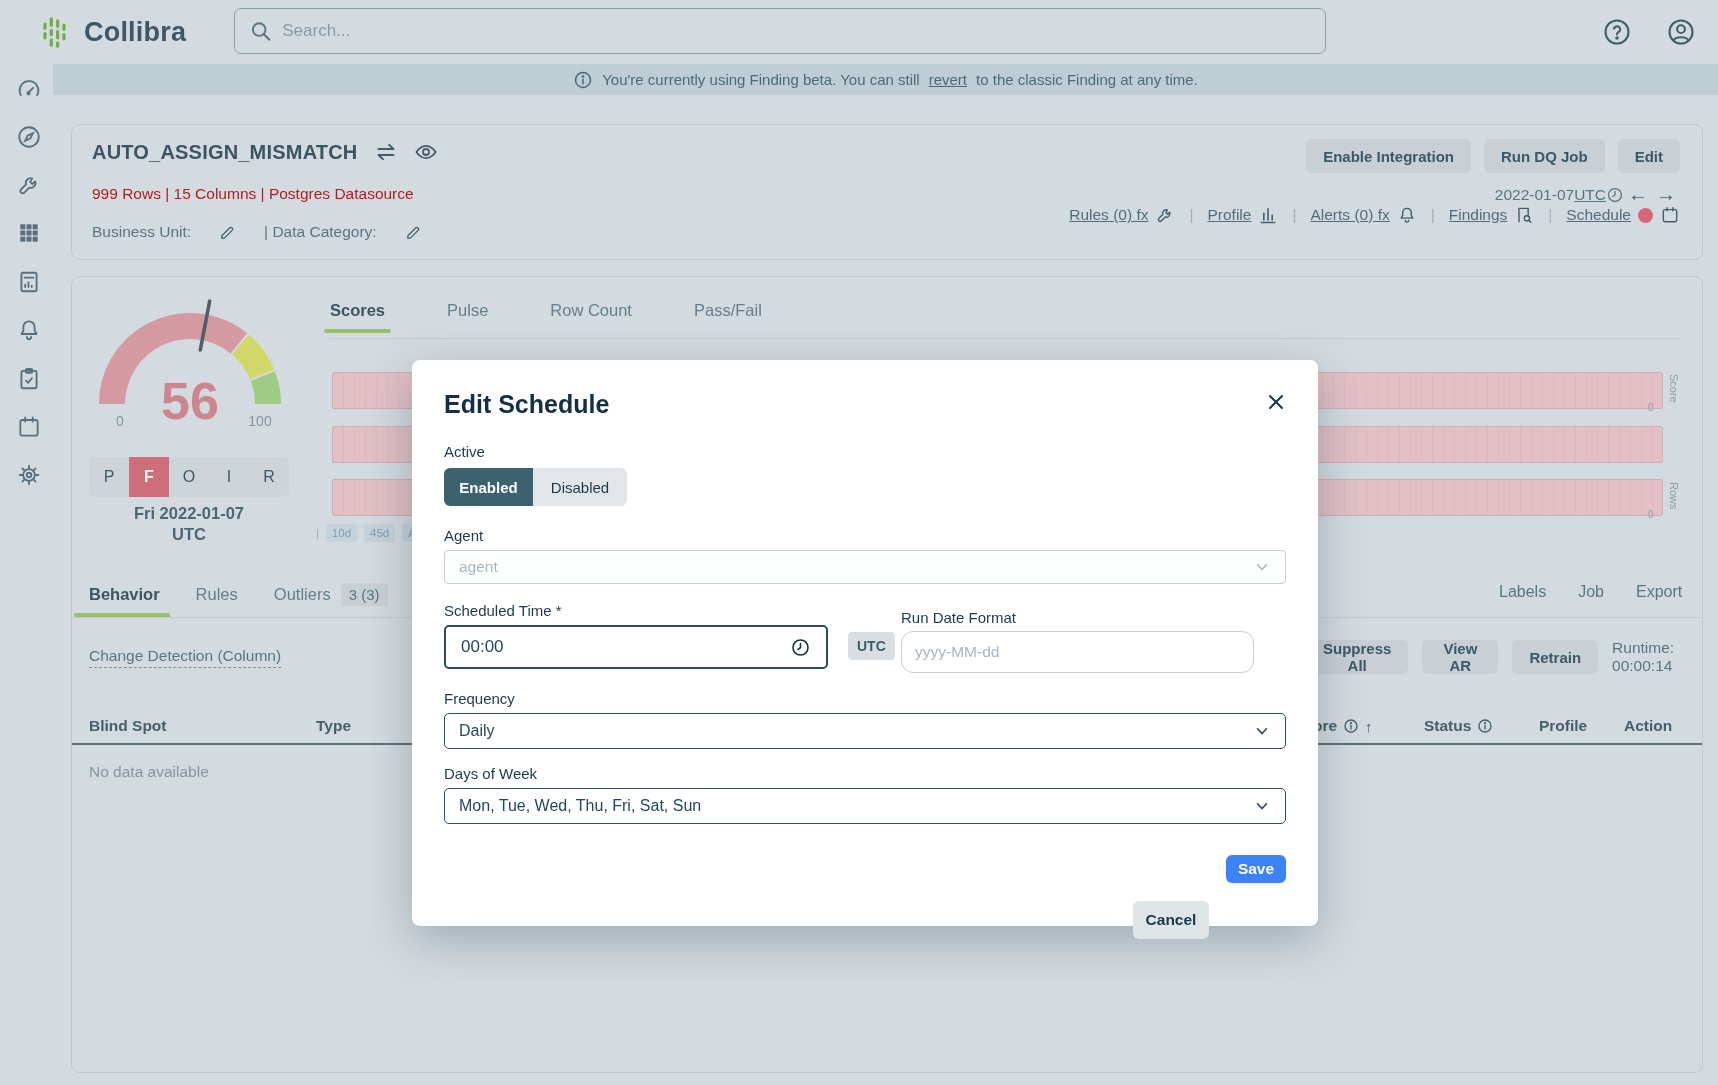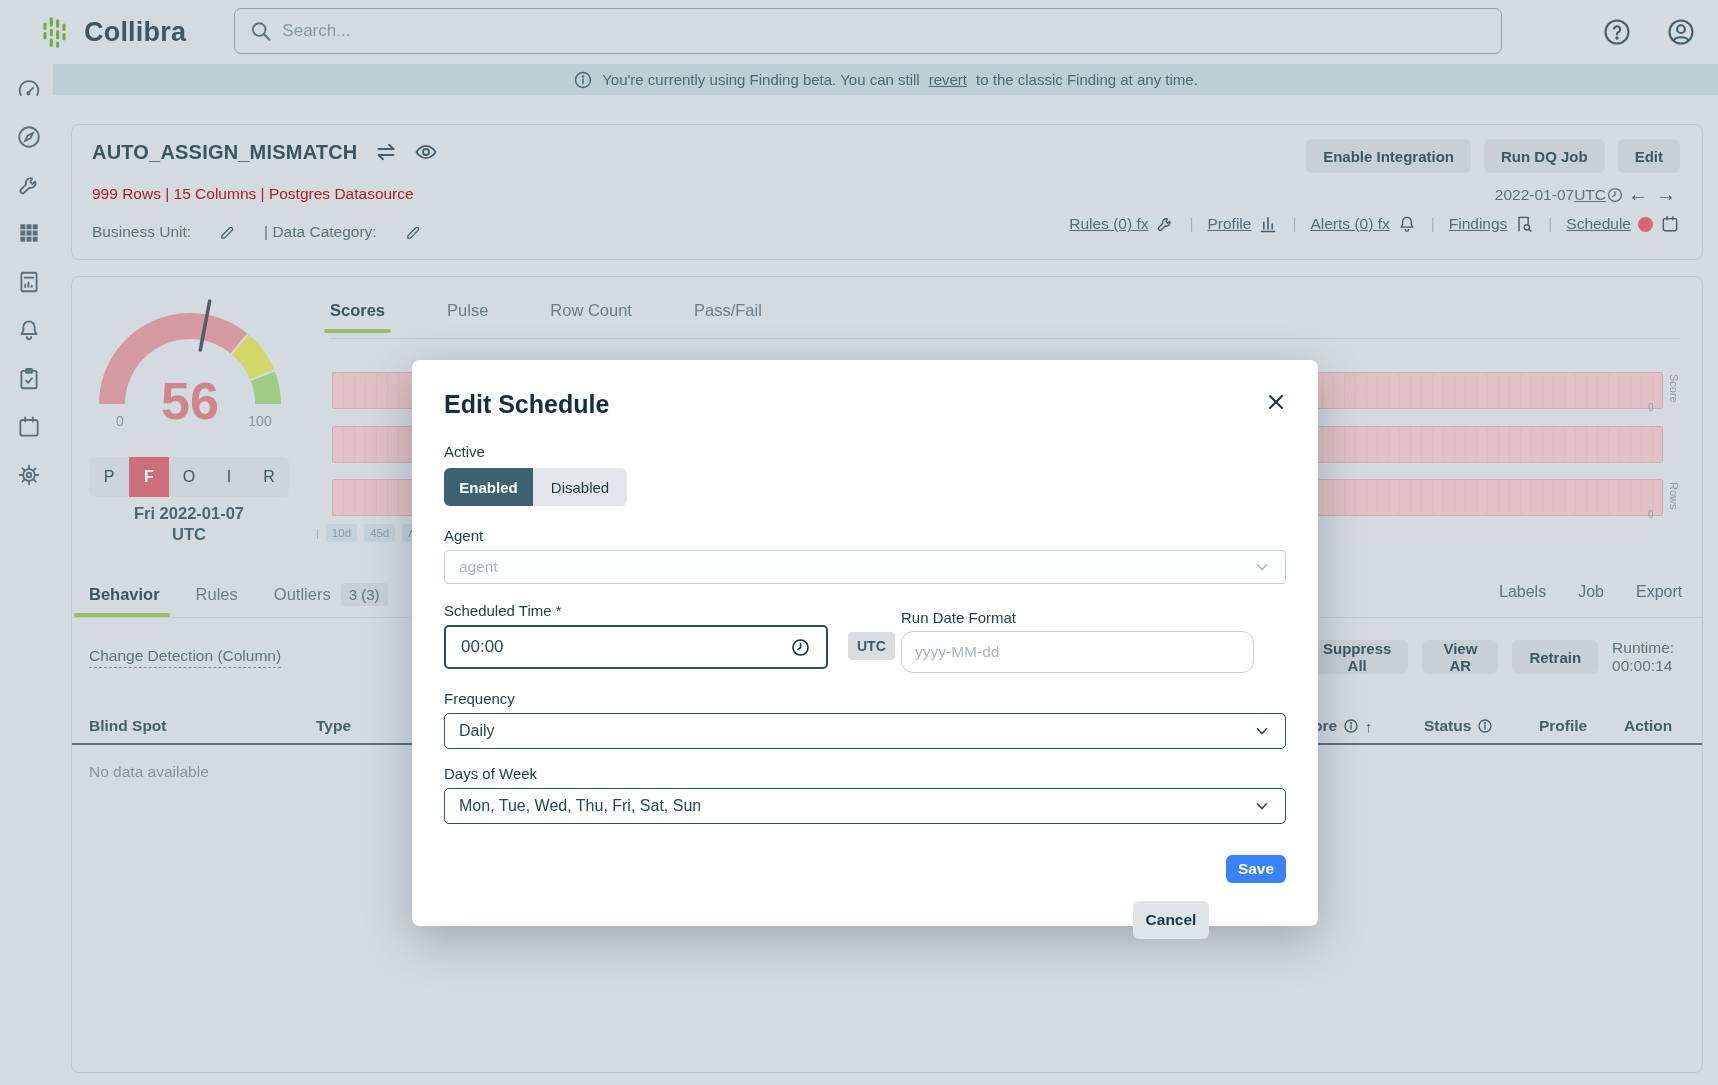--- a/index.html
+++ b/index.html
@@ -4,21 +4,21 @@
 <style>
   * { margin:0; padding:0; box-sizing:border-box; }
   html,body { width:1718px; height:1085px; overflow:hidden; }
   body { background:#dee4e9; font-family:"Liberation Sans", sans-serif; color:#3c5765; position:relative; }
   svg { display:block; }
 
   
   #topbar { position:absolute; left:0; top:0; width:1718px; height:62px; }
   #brand { position:absolute; left:36px; top:13px; display:flex; align-items:center; gap:10px; }
   #brand-name { font-size:27px; font-weight:600; color:#41586a; letter-spacing:.2px; }
-  #search-box { position:absolute; left:234px; top:8px; width:1268px; height:46px; border:1px solid #93a5af; border-radius:7px; display:flex; align-items:center; padding:0 14px; gap:10px; }
+  #search-box { position:absolute; left:234px; top:8px; width:1092px; height:46px; border:1px solid #93a5af; border-radius:7px; display:flex; align-items:center; padding:0 14px; gap:10px; }
   #search-box input { border:none; outline:none; background:transparent; font-size:17px; color:#3c5765; width:100%; font-family:inherit; }
   #search-box input::placeholder { color:#8c9fa9; }
   .top-icon { position:absolute; top:17px; width:30px; height:30px; color:#44606e; cursor:pointer; }
   #help-btn { left:1602px; }
   #account-btn { left:1666px; }
 
   
   #sidebar { position:absolute; left:0; top:62px; width:53px; height:1023px; }
   .side-item { position:absolute; left:16px; width:26px; height:26px; color:#5d7280; cursor:pointer; }
 
@@ -33,21 +33,21 @@
   .hdr-ic { width:24px; height:24px; color:#44606e; cursor:pointer; }
   #hdr-buttons { position:absolute; right:22px; top:14px; display:flex; gap:13px; }
   .gbtn { background:#d2d9de; border:none; border-radius:6px; height:34px; padding:0 17px; font-size:15px; font-weight:700; color:#3c5a69; font-family:inherit; cursor:pointer; }
   #hdr-subtitle { position:absolute; left:20px; top:60px; font-size:15.5px; color:#b91c1c; }
   #hdr-date-row { position:absolute; right:22px; top:58px; display:flex; align-items:center; font-size:15.5px; color:#5d7884; }
   #hdr-date-row .tz { text-decoration:underline; cursor:pointer; }
   .clock-ic { width:18px; height:18px; color:#5d7884; }
   .nav-arrow { font-size:20px; color:#44606e; cursor:pointer; padding:0 4px; }
   #hdr-meta-row { position:absolute; left:20px; top:98px; display:flex; align-items:center; gap:28px; font-size:15.5px; color:#5d7884; }
   .pencil-ic { width:17px; height:17px; color:#44606e; cursor:pointer; }
-  #hdr-links { position:absolute; right:22px; top:89px; display:flex; align-items:center; gap:14px; font-size:15.5px; color:#53717e; }
+  #hdr-links { position:absolute; right:22px; top:80px; display:flex; align-items:center; gap:14px; font-size:15.5px; color:#53717e; }
   #hdr-links a { color:#53717e; text-decoration:underline; cursor:pointer; display:flex; align-items:center; gap:7px; }
   .link-ic { width:20px; height:20px; color:#44606e; }
   .link-sep { color:#a9b8c0; }
   .red-dot { width:15px; height:15px; border-radius:50%; background:#e0697a; display:inline-block; }
 
   
   #main-card { position:absolute; left:71px; top:276px; width:1632px; height:797px; border:1px solid #c7d1d8; border-radius:8px; overflow:hidden; }
   #gauge-svg { position:absolute; left:18px; top:14px; }
   #pfoir { position:absolute; left:17px; top:180px; width:200px; height:40px; background:#d7dee3; border-radius:6px; display:flex; overflow:hidden; }
   .pf-cell { flex:1; display:flex; align-items:center; justify-content:center; font-size:16px; color:#3f5b68; cursor:pointer; }

